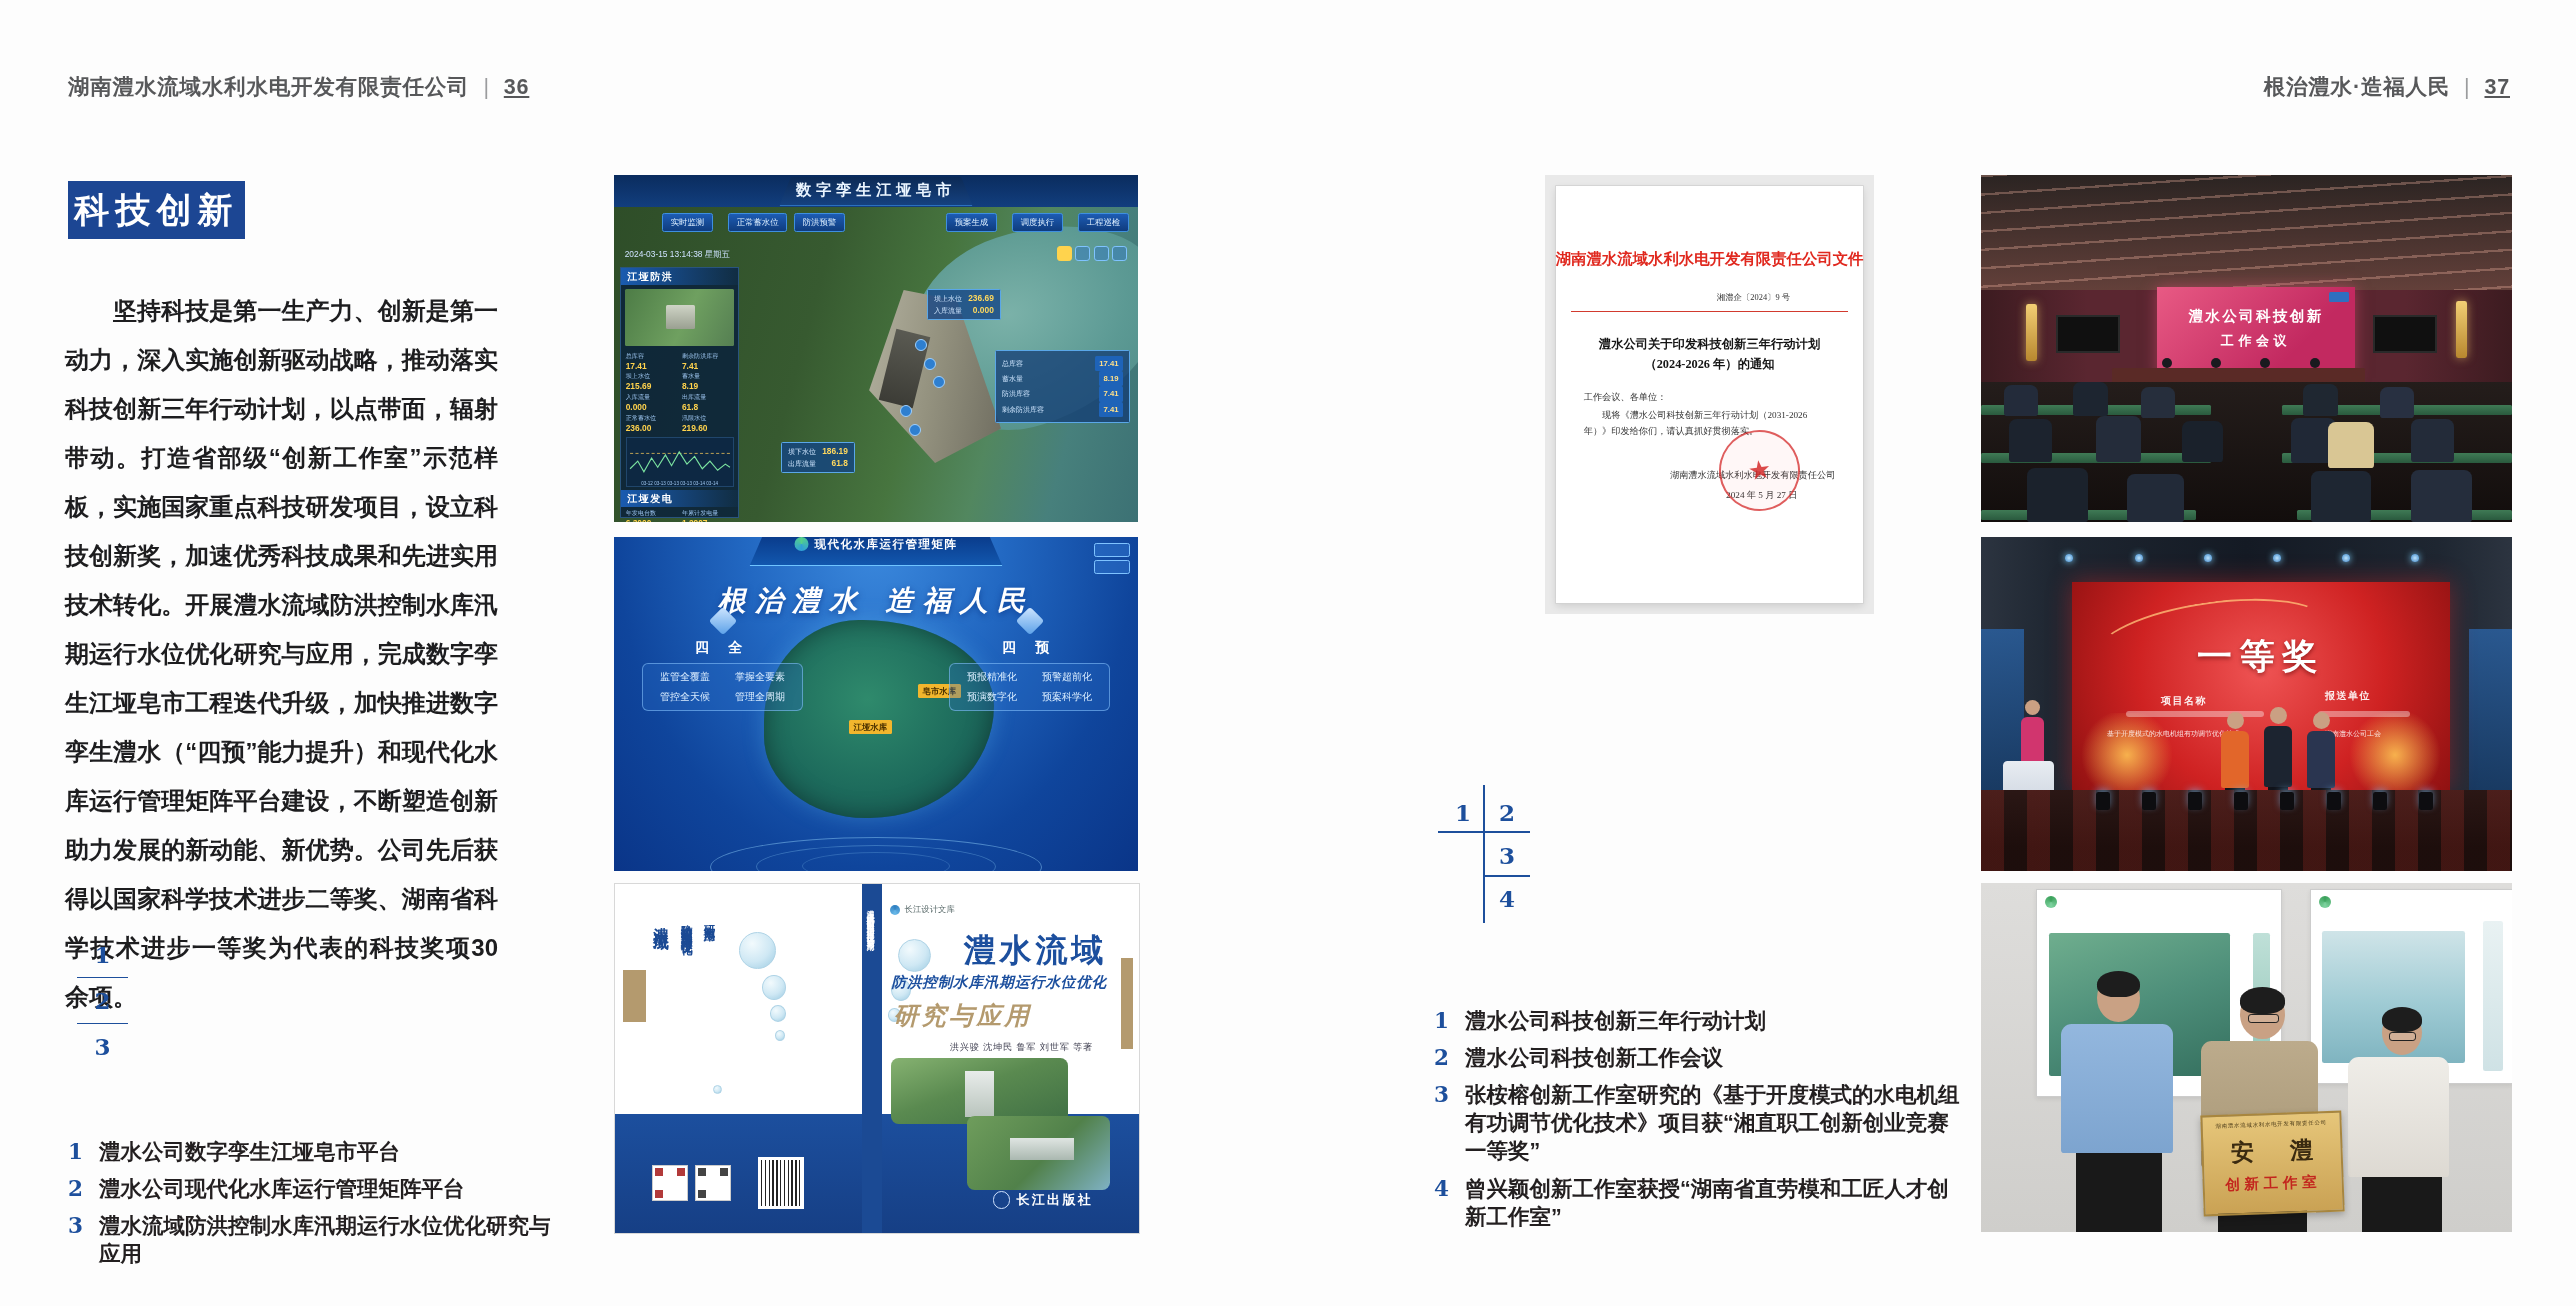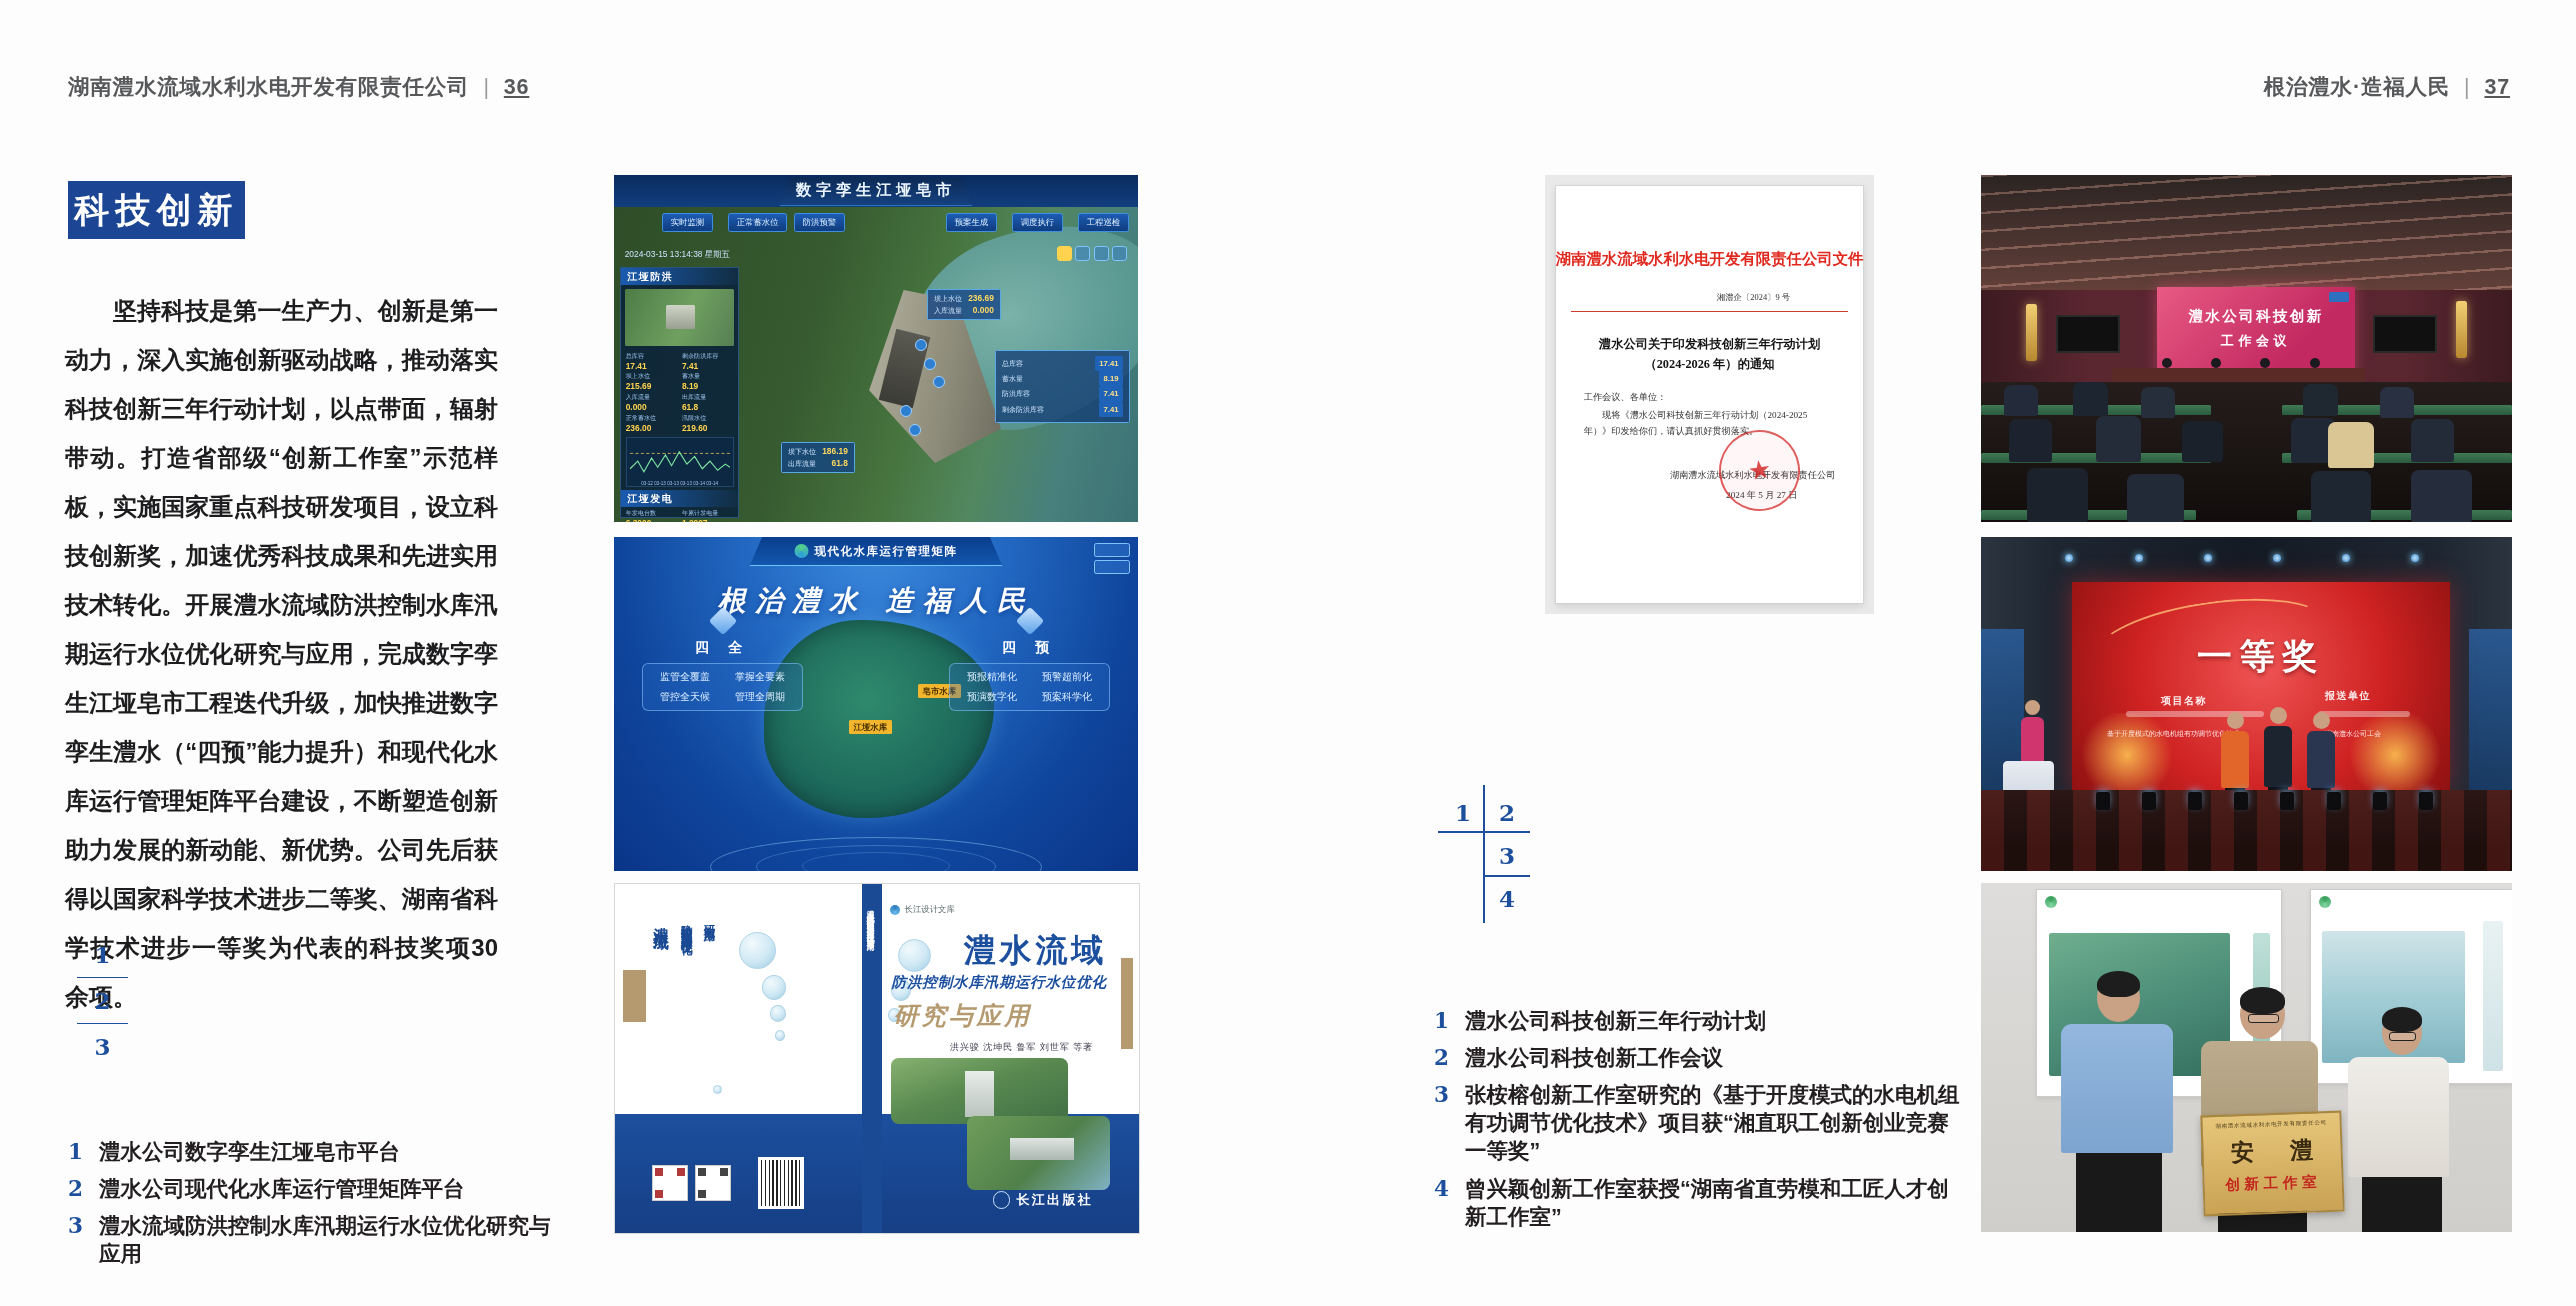--- a/index.html
+++ b/index.html
@@ -73,21 +73,21 @@
   .dam{position:absolute;left:230px;top:115px;width:157px;height:173px;
     background:linear-gradient(100deg,#bcbaa9,#94927f 55%,#6f6d60);
     clip-path:polygon(38% 0,72% 6%,100% 80%,58% 100%,16% 58%);}
   .dam-gate{position:absolute;left:273px;top:157px;width:35px;height:73px;background:linear-gradient(#5a5a52,#3c3c36);transform:rotate(14deg);}
   .dot{position:absolute;width:10px;height:10px;border-radius:50%;background:#2e7fd0;border:1.5px solid #9fd1ff;}
 
   
   .mtx{background:radial-gradient(ellipse at 50% 0%,#3c8ade 0%,#2268c2 35%,#0f459c 70%,#0a3588 100%);}
   .mtx-plate{position:absolute;left:50%;top:0;transform:translateX(-50%);width:253px;height:28px;
     background:linear-gradient(#0a3c8c,#1257ae);border-bottom:1.5px solid #6fc4ff;clip-path:polygon(5% 0,95% 0,100% 100%,0 100%);
-    display:flex;align-items:center;justify-content:center;gap:6.1px;color:#fff;font-size:11.5px;font-weight:bold;letter-spacing:1.5px;}
+    display:flex;justify-content:center;gap:6.1px;color:#fff;font-size:11.5px;font-weight:bold;letter-spacing:1.5px;}
   .mtx-logo{width:14px;height:14px;border-radius:50%;background:conic-gradient(#54d08a,#2f9fd8,#54d08a);}
   .mtx-btn{position:absolute;width:34px;height:12.3px;border:0.8px solid #7fc3ff;border-radius:2.3px;background:rgba(50,120,210,.5);}
   .mtx-slogan{position:absolute;left:0;top:45px;width:100%;text-align:center;color:#fff;font-size:28px;font-weight:bold;
     font-family:"DejaVu Serif",serif;font-style:italic;letter-spacing:9.2px;text-shadow:0 1.5px 6.1px rgba(0,40,120,.6);}
   .mtx-group{position:absolute;width:161px;text-align:center;}
   .mtx-dia{width:20px;height:20px;margin:0 auto;background:linear-gradient(135deg,#cfe6ff,#5aa0e8);transform:rotate(45deg);border-radius:3.1px;}
   .mtx-gt{margin-top:7.7px;color:#fff;font-size:14px;font-weight:bold;letter-spacing:7.7px;}
   .mtx-panel{margin-top:6.1px;background:rgba(40,110,200,.32);border:0.8px solid rgba(140,200,255,.55);border-radius:6.1px;
     padding:6.1px 4.6px;display:grid;grid-template-columns:1fr 1fr;row-gap:6.1px;}
   .mtx-item{color:#dbeeff;font-size:10px;white-space:nowrap;}
@@ -462,21 +462,21 @@
   </div>
 
   <div class="fig doc" style="left:1545px;top:175px;width:329px;height:439px;">
     <div class="doc-page">
       <div class="doc-head">湖南澧水流域水利水电开发有限责任公司文件</div>
       <div class="doc-num">湘澧企〔2024〕9 号</div>
       <div class="doc-rule"></div>
       <div class="doc-title" style="top:150px;">澧水公司关于印发科技创新三年行动计划</div>
       <div class="doc-title" style="top:170px;">（2024-2026 年）的通知</div>
       <div class="doc-body" style="top:203px;">工作会议、各单位：</div>
-      <div class="doc-body" style="top:221px;text-indent:2em;">现将《澧水公司科技创新三年行动计划（2024-2025 年）》印发给你们，请认真抓好贯彻落实。</div>
+      <div class="doc-body" style="top:221px;text-indent:2em;">现将《澧水公司科技创新三年行动计划（2031-2026 年）》印发给你们，请认真抓好贯彻落实。</div>
       <div class="doc-sign" style="top:283px;">湖南澧水流域水利水电开发有限责任公司</div>
       <div class="doc-sign" style="top:303px;right:66px;">2024 年 5 月 27 日</div>
       <div class="doc-seal">
         <span class="star">★</span>
       </div>
     </div>
   </div>
 
   <div>
     <div class="grid-line" style="left:1483px;top:785px;width:1.5px;height:138px;"></div>

